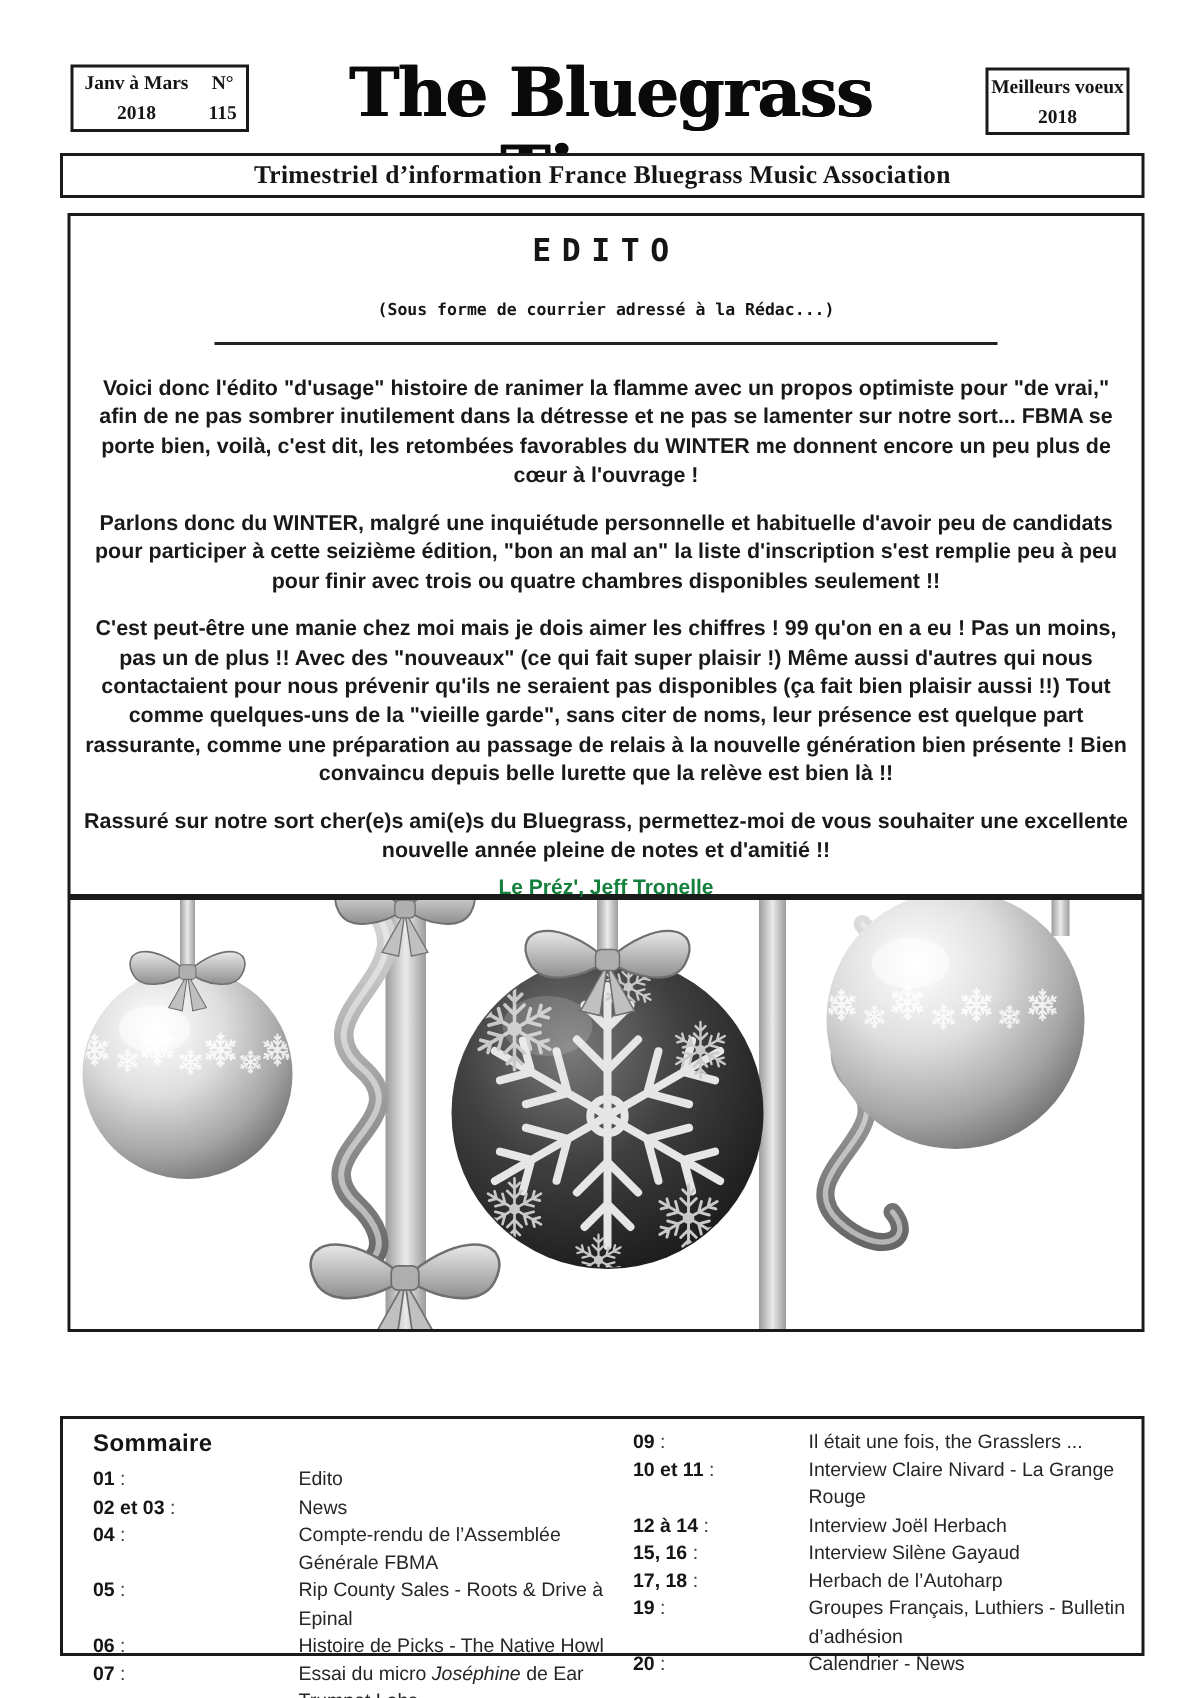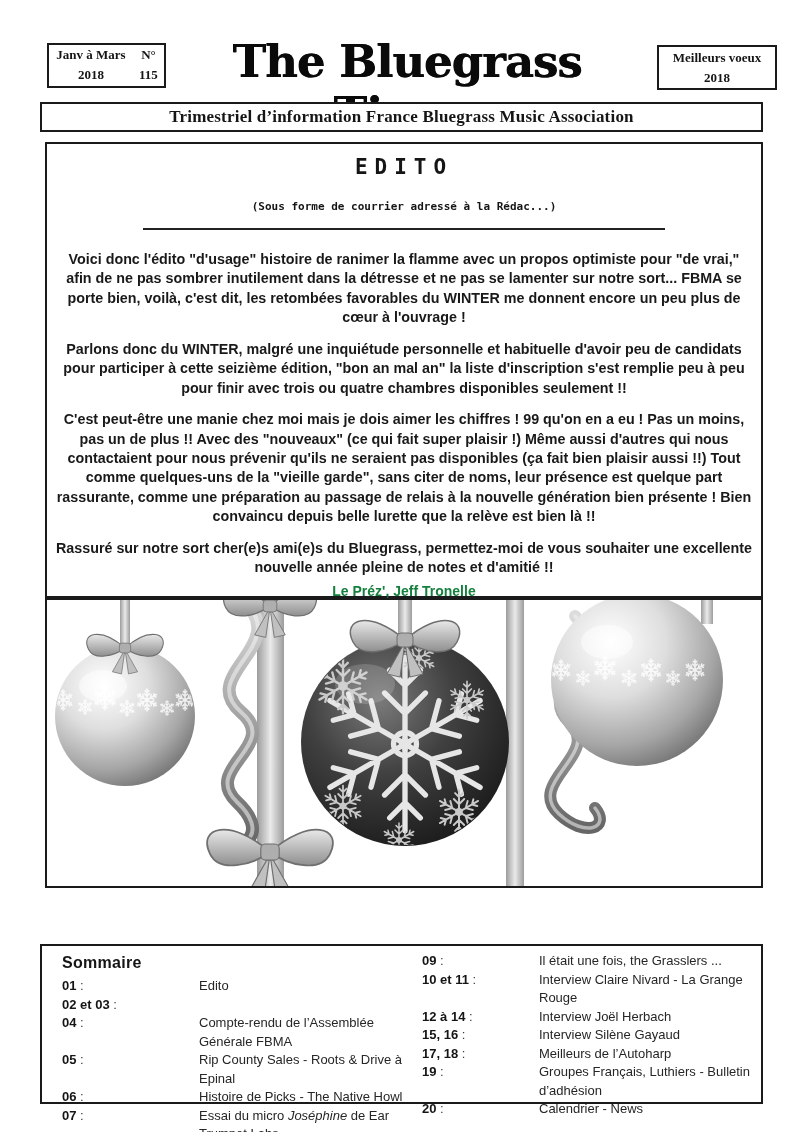--- a/index.html
+++ b/index.html
@@ -11,21 +11,21 @@
   }
   .bordered{position:absolute;border:2px solid #1a1a1a;background:#ffffff;box-sizing:border-box;}
 
   
   #issue-box{left:47px;top:43px;width:119px;height:45px;
     font-family:"Liberation Serif",serif;font-weight:bold;font-size:13px;
     display:flex;flex-direction:row;justify-content:center;text-align:center;line-height:1.5;}
   #masthead{position:absolute;left:168px;top:36px;width:478px;text-align:center;
     font-family:"DejaVu Serif",serif;font-weight:bold;font-size:45px;line-height:1.15;
     letter-spacing:-1px;color:#0a0a0a;text-shadow:0.6px 0 0 #0a0a0a;}
-  #greeting-box{left:657px;top:45px;width:120px;height:45px;
+  #greeting-box{left:657px;top:45px;width:96px;height:45px;
     font-family:"Liberation Serif",serif;font-weight:bold;font-size:13px;
     display:flex;flex-direction:column;justify-content:center;text-align:center;line-height:1.5;}
   #subtitle-bar{left:40px;top:102px;width:723px;height:30px;
     display:flex;align-items:center;justify-content:center;
     font-family:"Liberation Serif",serif;font-weight:bold;font-size:17px;letter-spacing:0.2px;}
 
   
   #edito-box{left:45px;top:142px;width:718px;height:456px;text-align:center;padding-top:11px;}
   .edito-title{font-family:"DejaVu Sans Mono",monospace;font-weight:bold;font-size:21px;letter-spacing:7px;}
   .edito-sub{font-family:"DejaVu Sans Mono",monospace;font-weight:bold;font-size:11px;margin-top:21px;}
@@ -213,20 +213,21 @@
 <div class="bordered" id="sommaire-box">
   <div class="toc-col" id="toc-left">
     <div class="toc-heading">Sommaire</div>
     <div>
         <div class="toc-row">
           <span class="toc-pages">01<span class="toc-colon"> :</span></span>
           <span class="toc-title"><span>Edito</span></span>
         </div>
         <div class="toc-row">
           <span class="toc-pages">02 et 03<span class="toc-colon"> :</span></span>
+          <span class="toc-title"><span>News</span></span>
         </div>
         <div class="toc-row">
           <span class="toc-pages">04<span class="toc-colon"> :</span></span>
           <span class="toc-title"><span>Compte-rendu de l’Assemblée Générale FBMA</span></span>
         </div>
         <div class="toc-row">
           <span class="toc-pages">05<span class="toc-colon"> :</span></span>
           <span class="toc-title"><span>Rip County Sales - Roots &amp; Drive à Epinal</span></span>
         </div>
         <div class="toc-row">
@@ -256,21 +257,21 @@
         <div class="toc-row">
           <span class="toc-pages">12 à 14<span class="toc-colon"> :</span></span>
           <span class="toc-title"><span>Interview Joël Herbach</span></span>
         </div>
         <div class="toc-row">
           <span class="toc-pages">15, 16<span class="toc-colon"> :</span></span>
           <span class="toc-title"><span>Interview Silène Gayaud</span></span>
         </div>
         <div class="toc-row">
           <span class="toc-pages">17, 18<span class="toc-colon"> :</span></span>
-          <span class="toc-title"><span>Meilleurs de l’Autoharp</span></span>
+          <span class="toc-title"><span>Herbach de l’Autoharp</span></span>
         </div>
         <div class="toc-row">
           <span class="toc-pages">19<span class="toc-colon"> :</span></span>
           <span class="toc-title"><span>Groupes Français, Luthiers - Bulletin d’adhésion</span></span>
         </div>
         <div class="toc-row">
           <span class="toc-pages">20<span class="toc-colon"> :</span></span>
           <span class="toc-title"><span>Calendrier - News</span></span>
         </div>
       </div>

